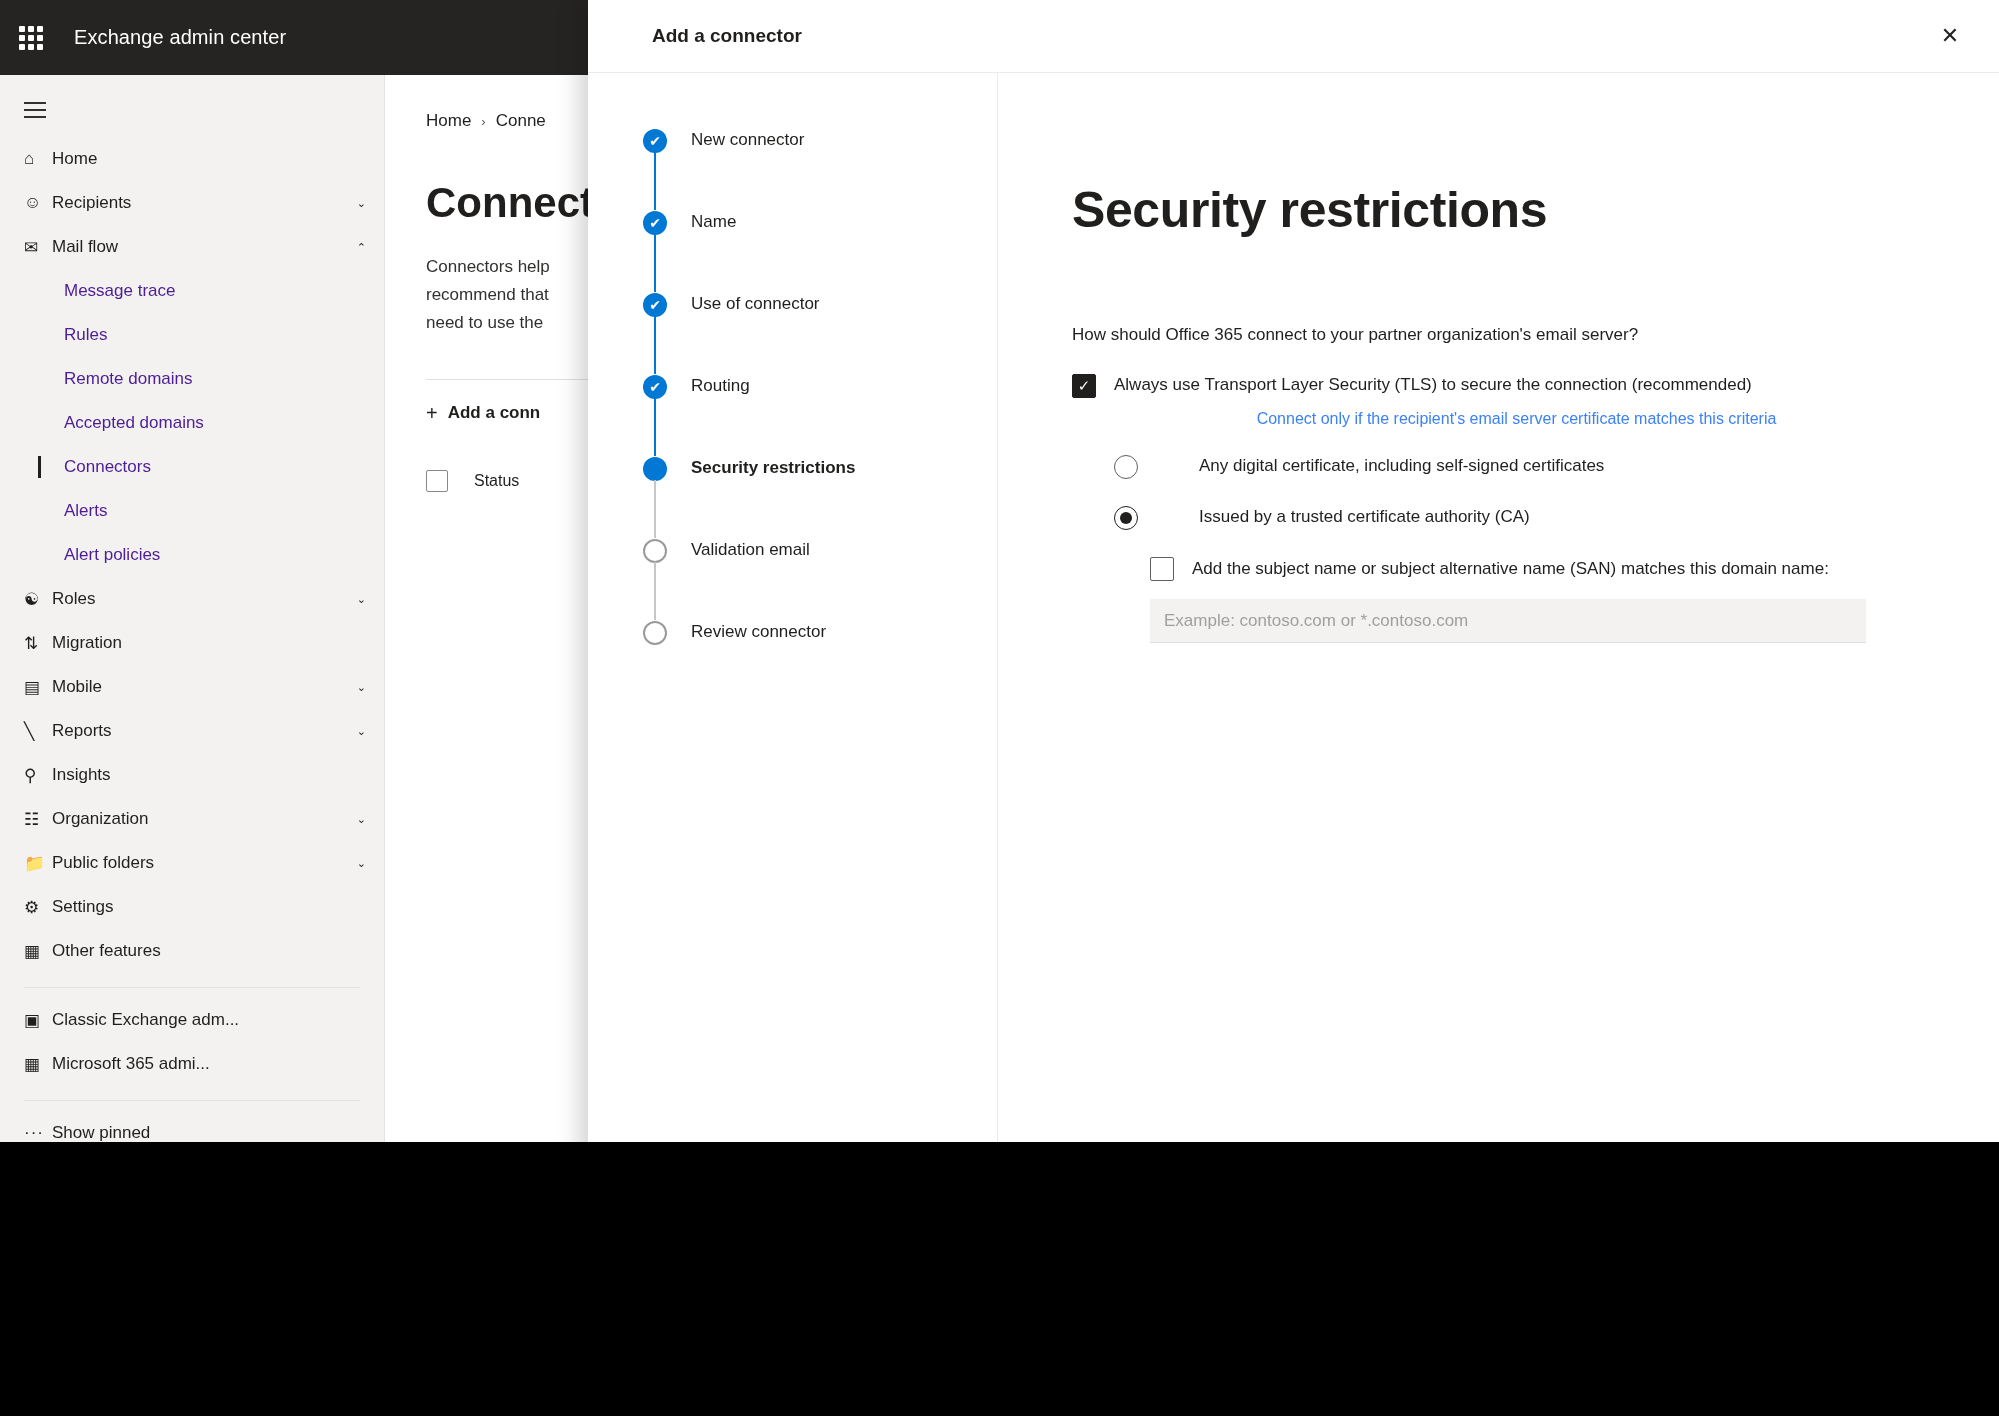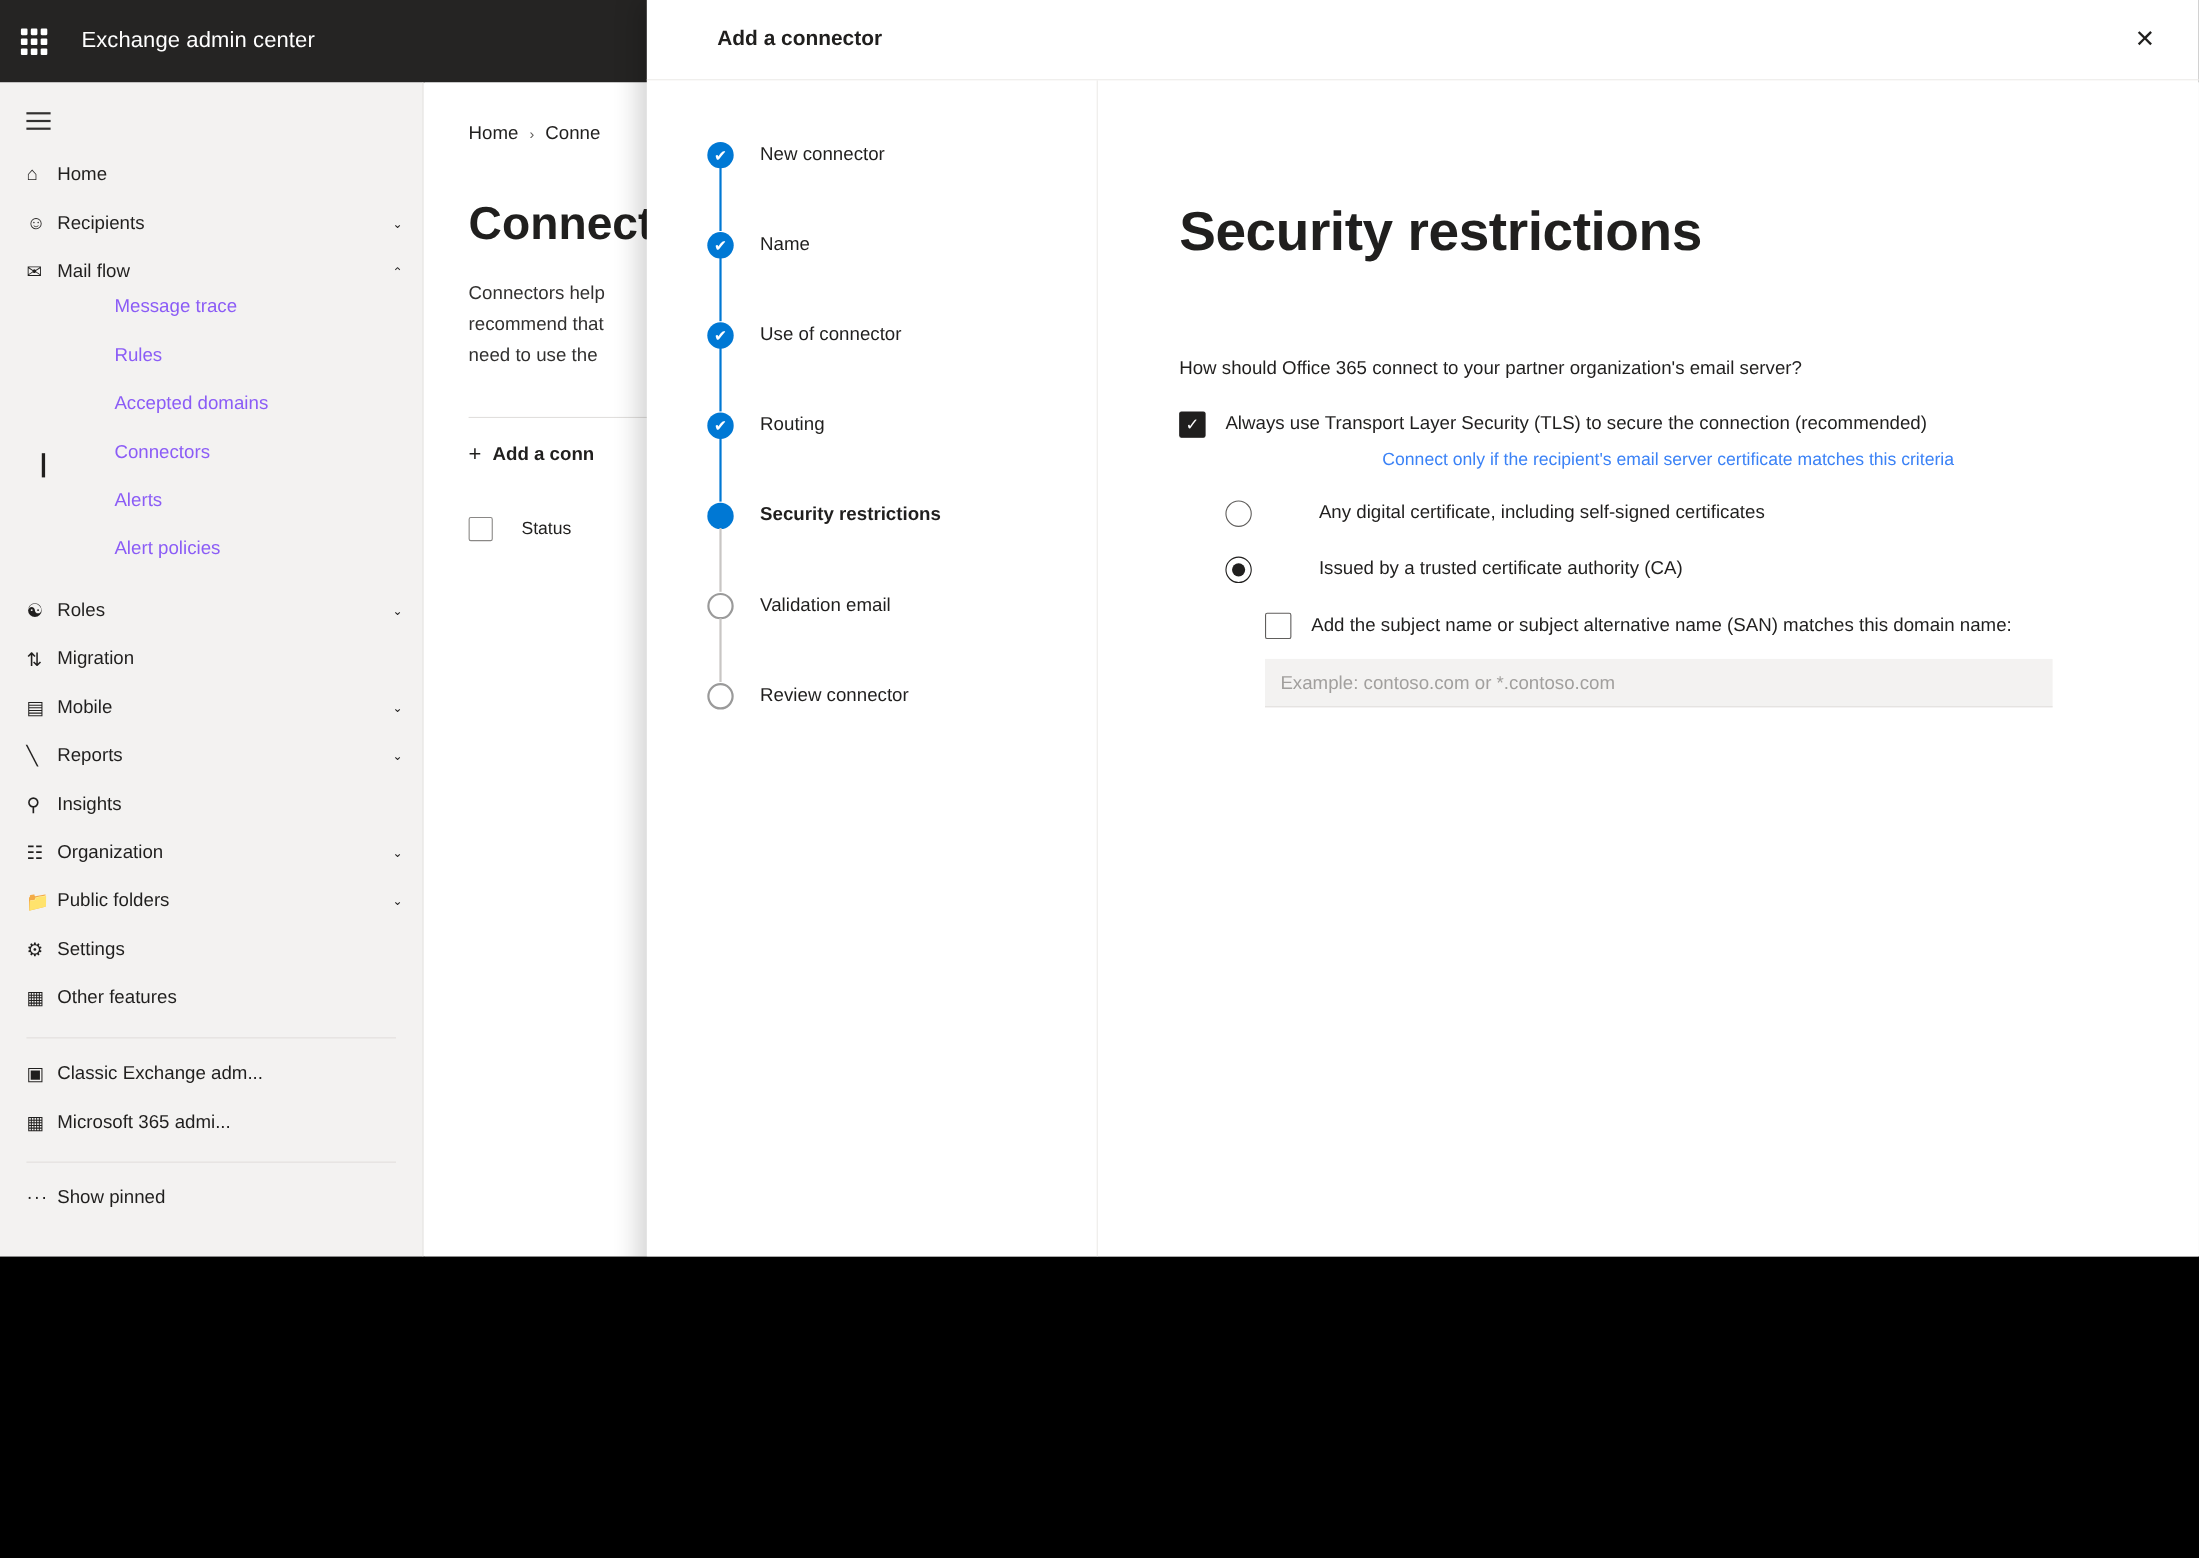--- a/index.html
+++ b/index.html
@@ -101,25 +101,25 @@
   .nav-item .lbl { flex: 1 1 auto; overflow: hidden; text-overflow: ellipsis; }
   .nav-item .chev {
     font-size: 11px;
     color: #201f1e;
     margin-left: auto;
     padding-left: 8px;
   }
   .nav-sub {
     position: relative;
     display: flex;
-    align-items: flex-start;
+    align-items: center;
     height: 44px;
-    padding-left: 104px;
-    font-size: 17px;
-    color: #8b5cf6;
+    padding-left: 64px;
+    font-size: 17px;
+    color: #4c1d95;
     cursor: pointer;
     white-space: nowrap;
   }
   .nav-sub.selected::before {
     content: "";
     position: absolute;
     left: 38px; top: 11px;
     width: 3px; height: 22px;
     background: #201f1e;
   }
@@ -438,20 +438,23 @@
         <span class="chev">⌃</span>
       </div>
 
       <div class="nav-sub">
         <span>Message trace</span>
       </div>
       <div class="nav-sub">
         <span>Rules</span>
       </div>
       <div class="nav-sub">
+        <span>Remote domains</span>
+      </div>
+      <div class="nav-sub">
         <span>Accepted domains</span>
       </div>
       <div class="nav-sub selected">
         <span>Connectors</span>
       </div>
       <div class="nav-sub">
         <span>Alerts</span>
       </div>
       <div class="nav-sub">
         <span>Alert policies</span>

